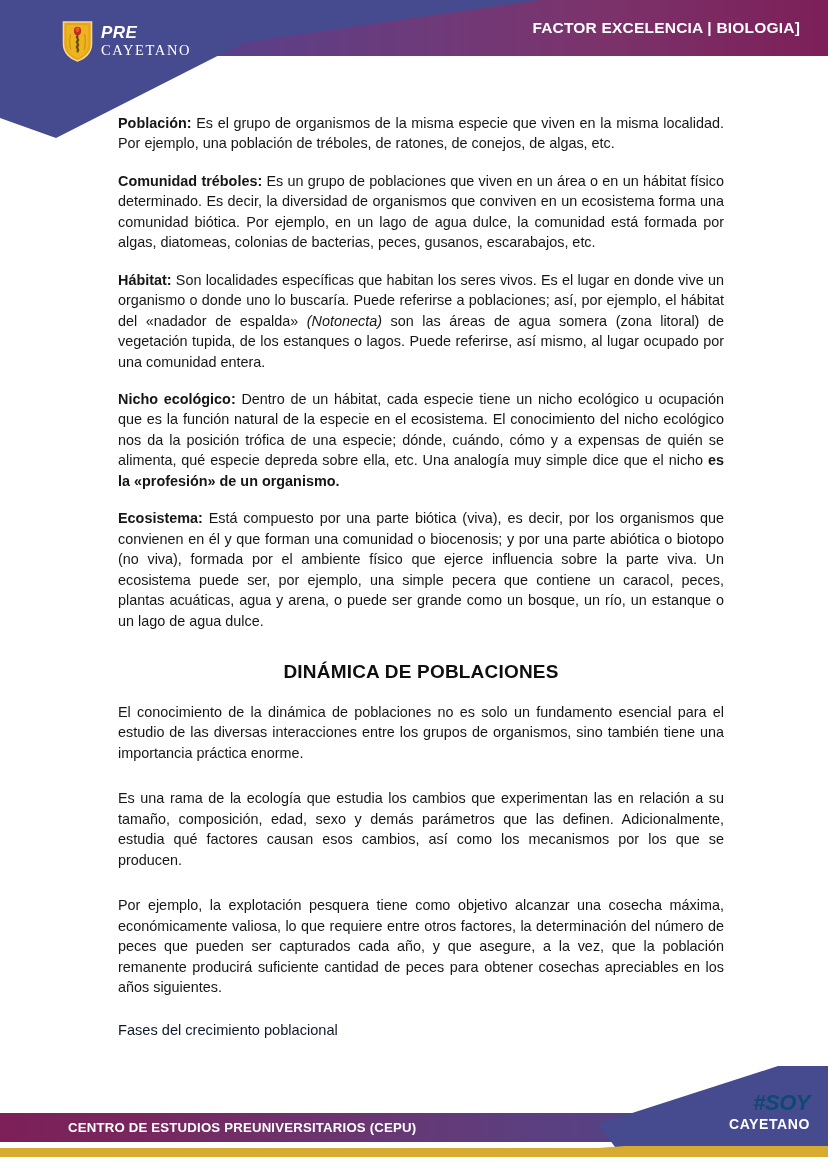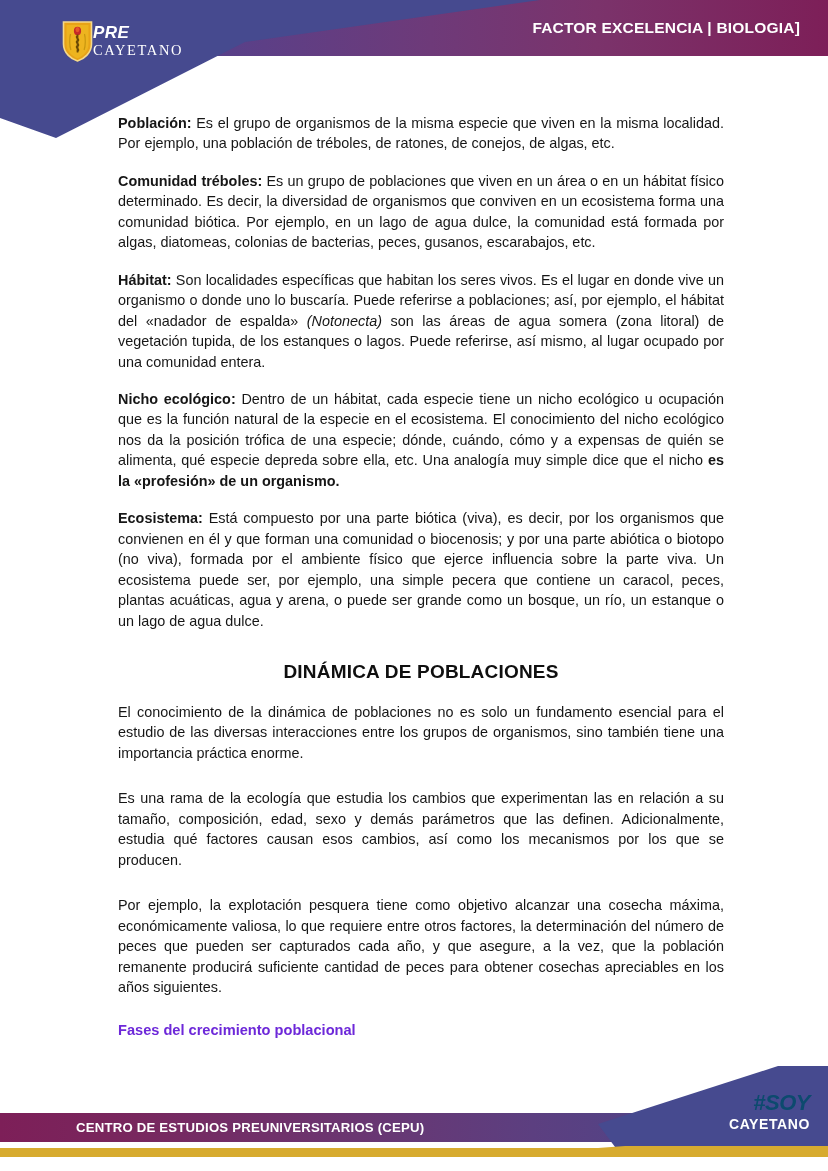--- a/index.html
+++ b/index.html
@@ -57,20 +57,21 @@
 
   
   .logo {
     position: absolute;
     left: 62px;
     top: 12px;
     width: 175px;
     height: 58px;
     display: flex;
     align-items: center;
+    gap: 8px;
   }
   .shield {
     position: relative;
     width: 31px;
     height: 42px;
     flex: 0 0 auto;
   }
   .logo-words {
     display: flex;
     flex-direction: column;
@@ -119,22 +120,22 @@
     font-size: 19px;
     font-weight: bold;
     color: #0f0f0f;
     letter-spacing: 0.2px;
     text-align: center;
   }
   p.para.spaced { margin-bottom: 25px; }
   h3.sub-heading {
     margin: 25px 0 0 0;
     font-size: 14.6px;
-    font-weight: bold;
-    color: #6d28d9;
+    font-weight: normal;
+    color: #0f172a;
   }
 
   
   .footer {
     position: absolute;
     left: 0;
     bottom: 0;
     width: 828px;
     height: 105px;
     pointer-events: none;
@@ -143,21 +144,21 @@
     position: absolute;
     left: 0;
     top: 47px;
     width: 760px;
     height: 29px;
     background: linear-gradient(90deg, #7d1f58 0%, #78275e 18%, #6b3570 45%, #5c3f80 70%, #4a478c 100%);
     clip-path: polygon(0 0, 760px 0, 700px 29px, 0 29px);
   }
   .footer-text {
     position: absolute;
-    left: 76px;
+    left: 68px;
     top: 47px;
     height: 29px;
     line-height: 29px;
     font-size: 13.2px;
     font-weight: bold;
     color: #ffffff;
     letter-spacing: 0.2px;
     white-space: nowrap;
   }
   .footer-gold {

